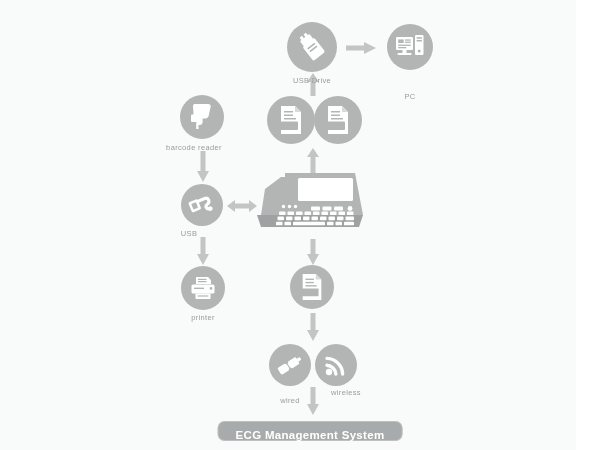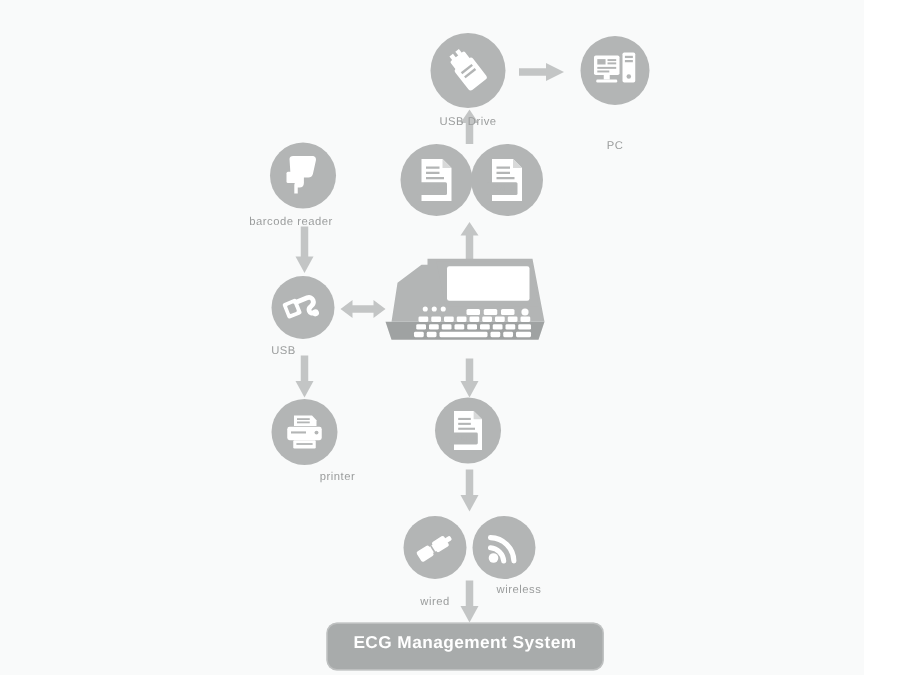--- a/index.html
+++ b/index.html
@@ -47,21 +47,21 @@
   
   .banner {
     position: absolute;
     transform: translate(-50%, -50%);
     background: #a8abab;
     border-radius: 7px;
     color: #ffffff;
     font-weight: bold;
     font-size: 11.5px;
     letter-spacing: .3px;
-    padding: 8px 18px 12px 18px;
+    padding: 8px 18px 0 18px;
     text-align: center;
     font-family: "Liberation Sans", sans-serif;
     box-shadow: 0 0 0 1px rgba(255,255,255,.25) inset;
   }
   .fileword {
     font-size: 6px;
     font-weight: bold;
     letter-spacing: .2px;
     fill: #b3b5b5;
     font-family: "Liberation Sans", sans-serif;
@@ -237,21 +237,21 @@
         <path d="M8 3 H20 L23 6.2 V10 H8 Z" fill="#ffffff"></path>
         <path d="M10 5.4 H18.5" stroke="#b3b5b5" stroke-width="1.2"></path>
         <path d="M10 7.6 H18.5" stroke="#b3b5b5" stroke-width="1.2"></path>
         <rect x="3.5" y="10.5" width="23" height="9" rx="1.6" fill="#ffffff"></rect>
         <rect x="6" y="13.6" width="10" height="1.4" fill="#b3b5b5"></rect>
         <circle cx="23" cy="14.4" r="1.3" fill="#b3b5b5"></circle>
         <rect x="7.5" y="19.5" width="15" height="5.5" rx="0.8" fill="#ffffff"></rect>
         <rect x="9.6" y="21.4" width="10.8" height="1.2" fill="#b3b5b5"></rect>
       </svg>
     </div>
-    <div class="nlabel" style="left:203px; top:313px;margin-left:22px;">printer</div>
+    <div class="nlabel" style="left:203px; top:313px;">printer</div>
   </div>
 
   <div class="node">
     <div class="disc" style="left:312px; top:287px; width:44px; height:44px;">
       <svg width="28" height="30" viewBox="0 0 30 32">
         <path d="M5 2 H19 L25 8 V30 H5 Z" fill="#ffffff"></path>
         <path d="M19 2 L25 8 H19 Z" fill="#d8d9d9"></path>
         <rect x="8" y="7" width="9" height="1.5" fill="#b3b5b5"></rect>
         <rect x="8" y="10.5" width="9" height="1.5" fill="#b3b5b5"></rect>
         <rect x="8" y="14" width="12" height="1.5" fill="#b3b5b5"></rect>

